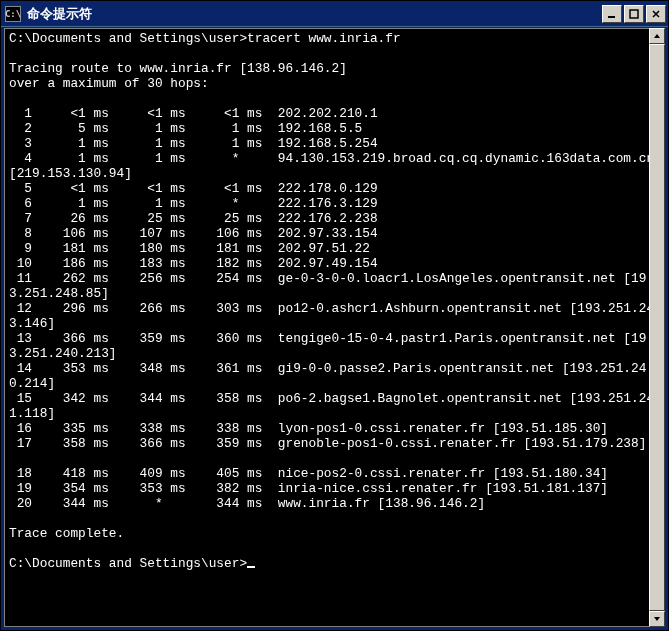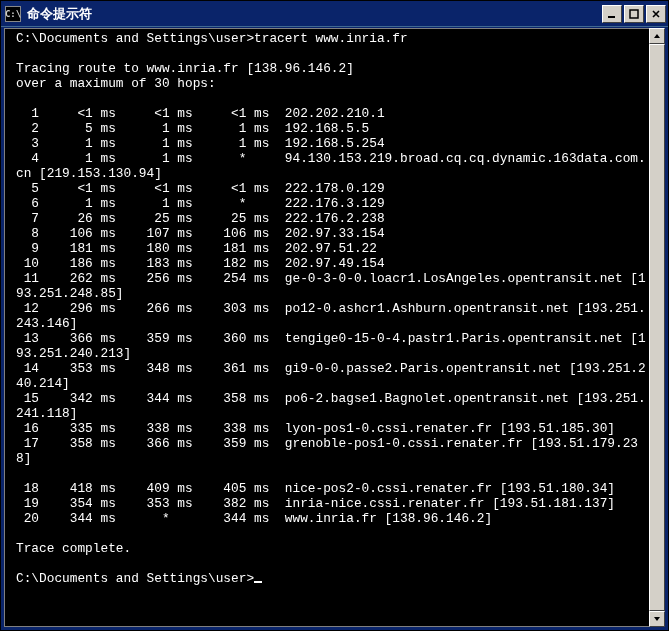--- a/index.html
+++ b/index.html
@@ -65,21 +65,21 @@
     position: absolute;
     top: 27px;
     left: 3px;
     right: 3px;
     bottom: 3px;
     background: #000;
     color: #fff;
     font-family: "Courier New","Lucida Console", monospace;
     font-size: 12.8px;
     line-height: 15px;
-    padding: 2px 11px;
+    padding: 2px 4px;
     white-space: pre;
     overflow: hidden;
     border: 1px solid #808080;
   }
   .console .line { white-space: pre-wrap; word-break: break-all; }
   .scrollbar {
     position: absolute;
     top: 27px;
     right: 3px;
     bottom: 3px;

